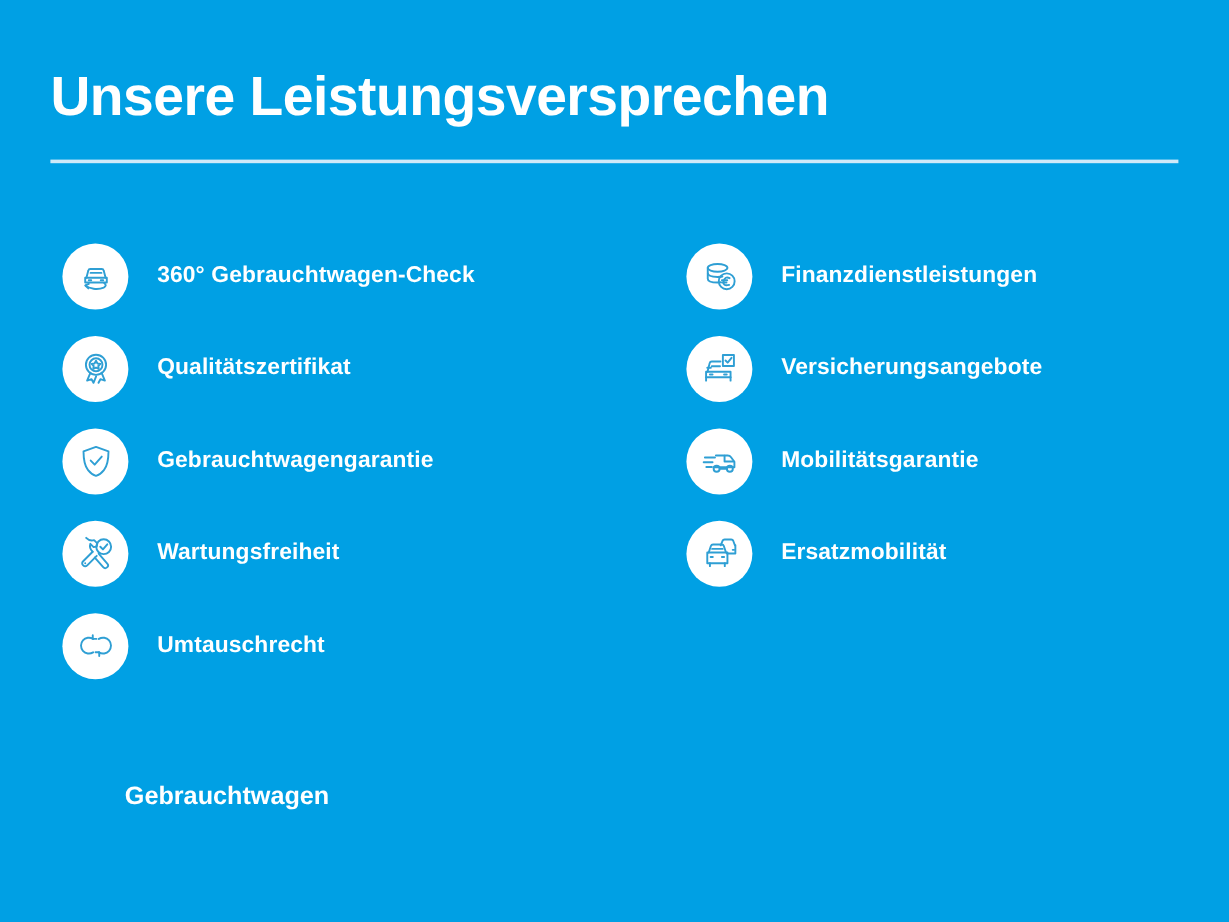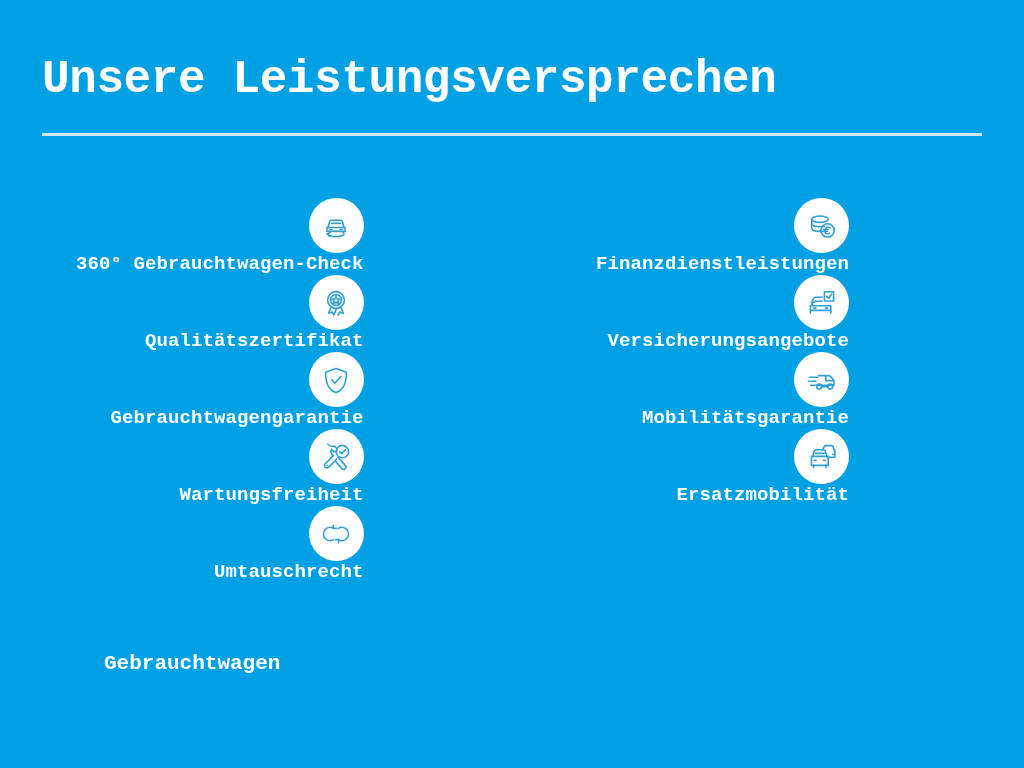--- a/index.html
+++ b/index.html
@@ -12,21 +12,20 @@
     overflow: hidden;
     font-family: "Liberation Sans", sans-serif;
     background: #00a0e4;
   }
   .slide {
     position: relative;
     width: 1024px;
     height: 768px;
     background: #00a0e4;
     box-sizing: border-box;
-    font-family: Liberation Mono, monospace;
   }
 
   
   .page-title {
     position: absolute;
     left: 42px;
     top: 52px;
     font-size: 46px;
     line-height: 56px;
     font-weight: bold;
@@ -52,24 +51,23 @@
   }
   .col {
     position: absolute;
     top: 0;
   }
   .col-left  { left: 52px; }
   .col-right { left: 572px; }
 
   .benefit {
     display: flex;
-    align-items: flex-end;
+    align-items: center;
     height: 64px;
     margin-bottom: 13px;
-    flex-direction: column;
   }
   .benefit:last-child { margin-bottom: 0; }
 
   .badge {
     flex: 0 0 auto;
     width: 55px;
     height: 55px;
     border-radius: 50%;
     background: #ffffff;
     display: flex;

